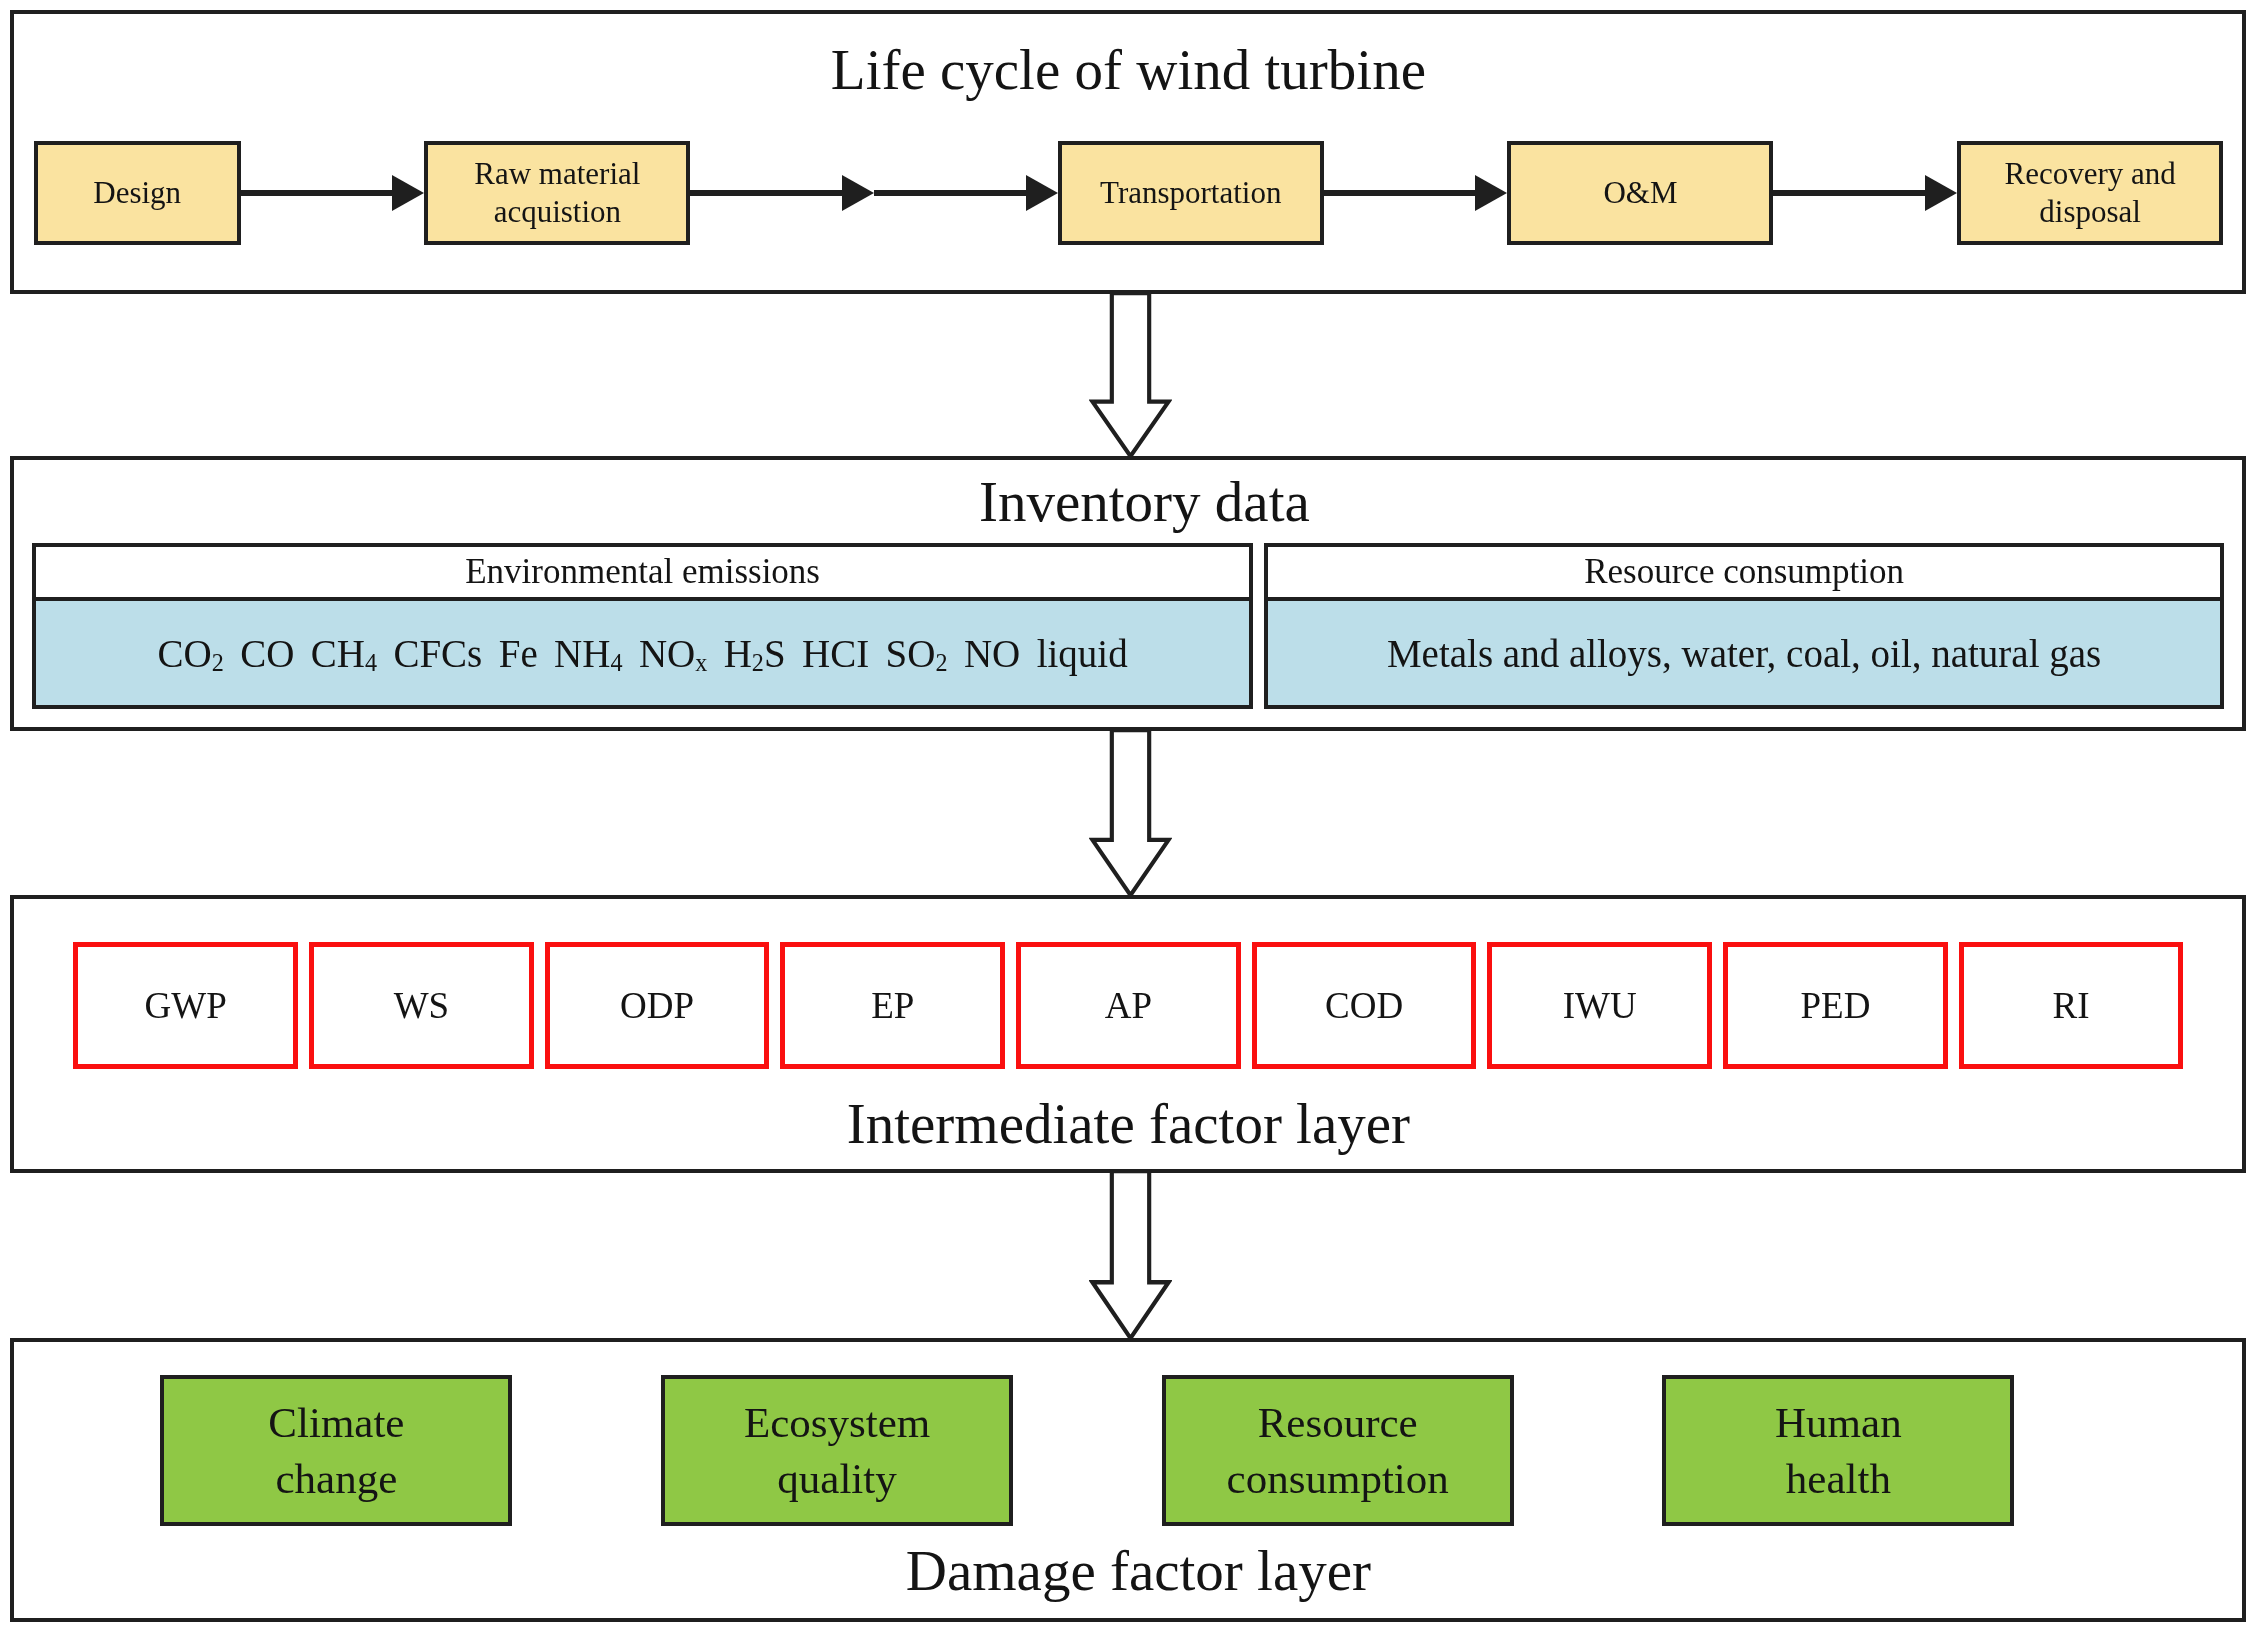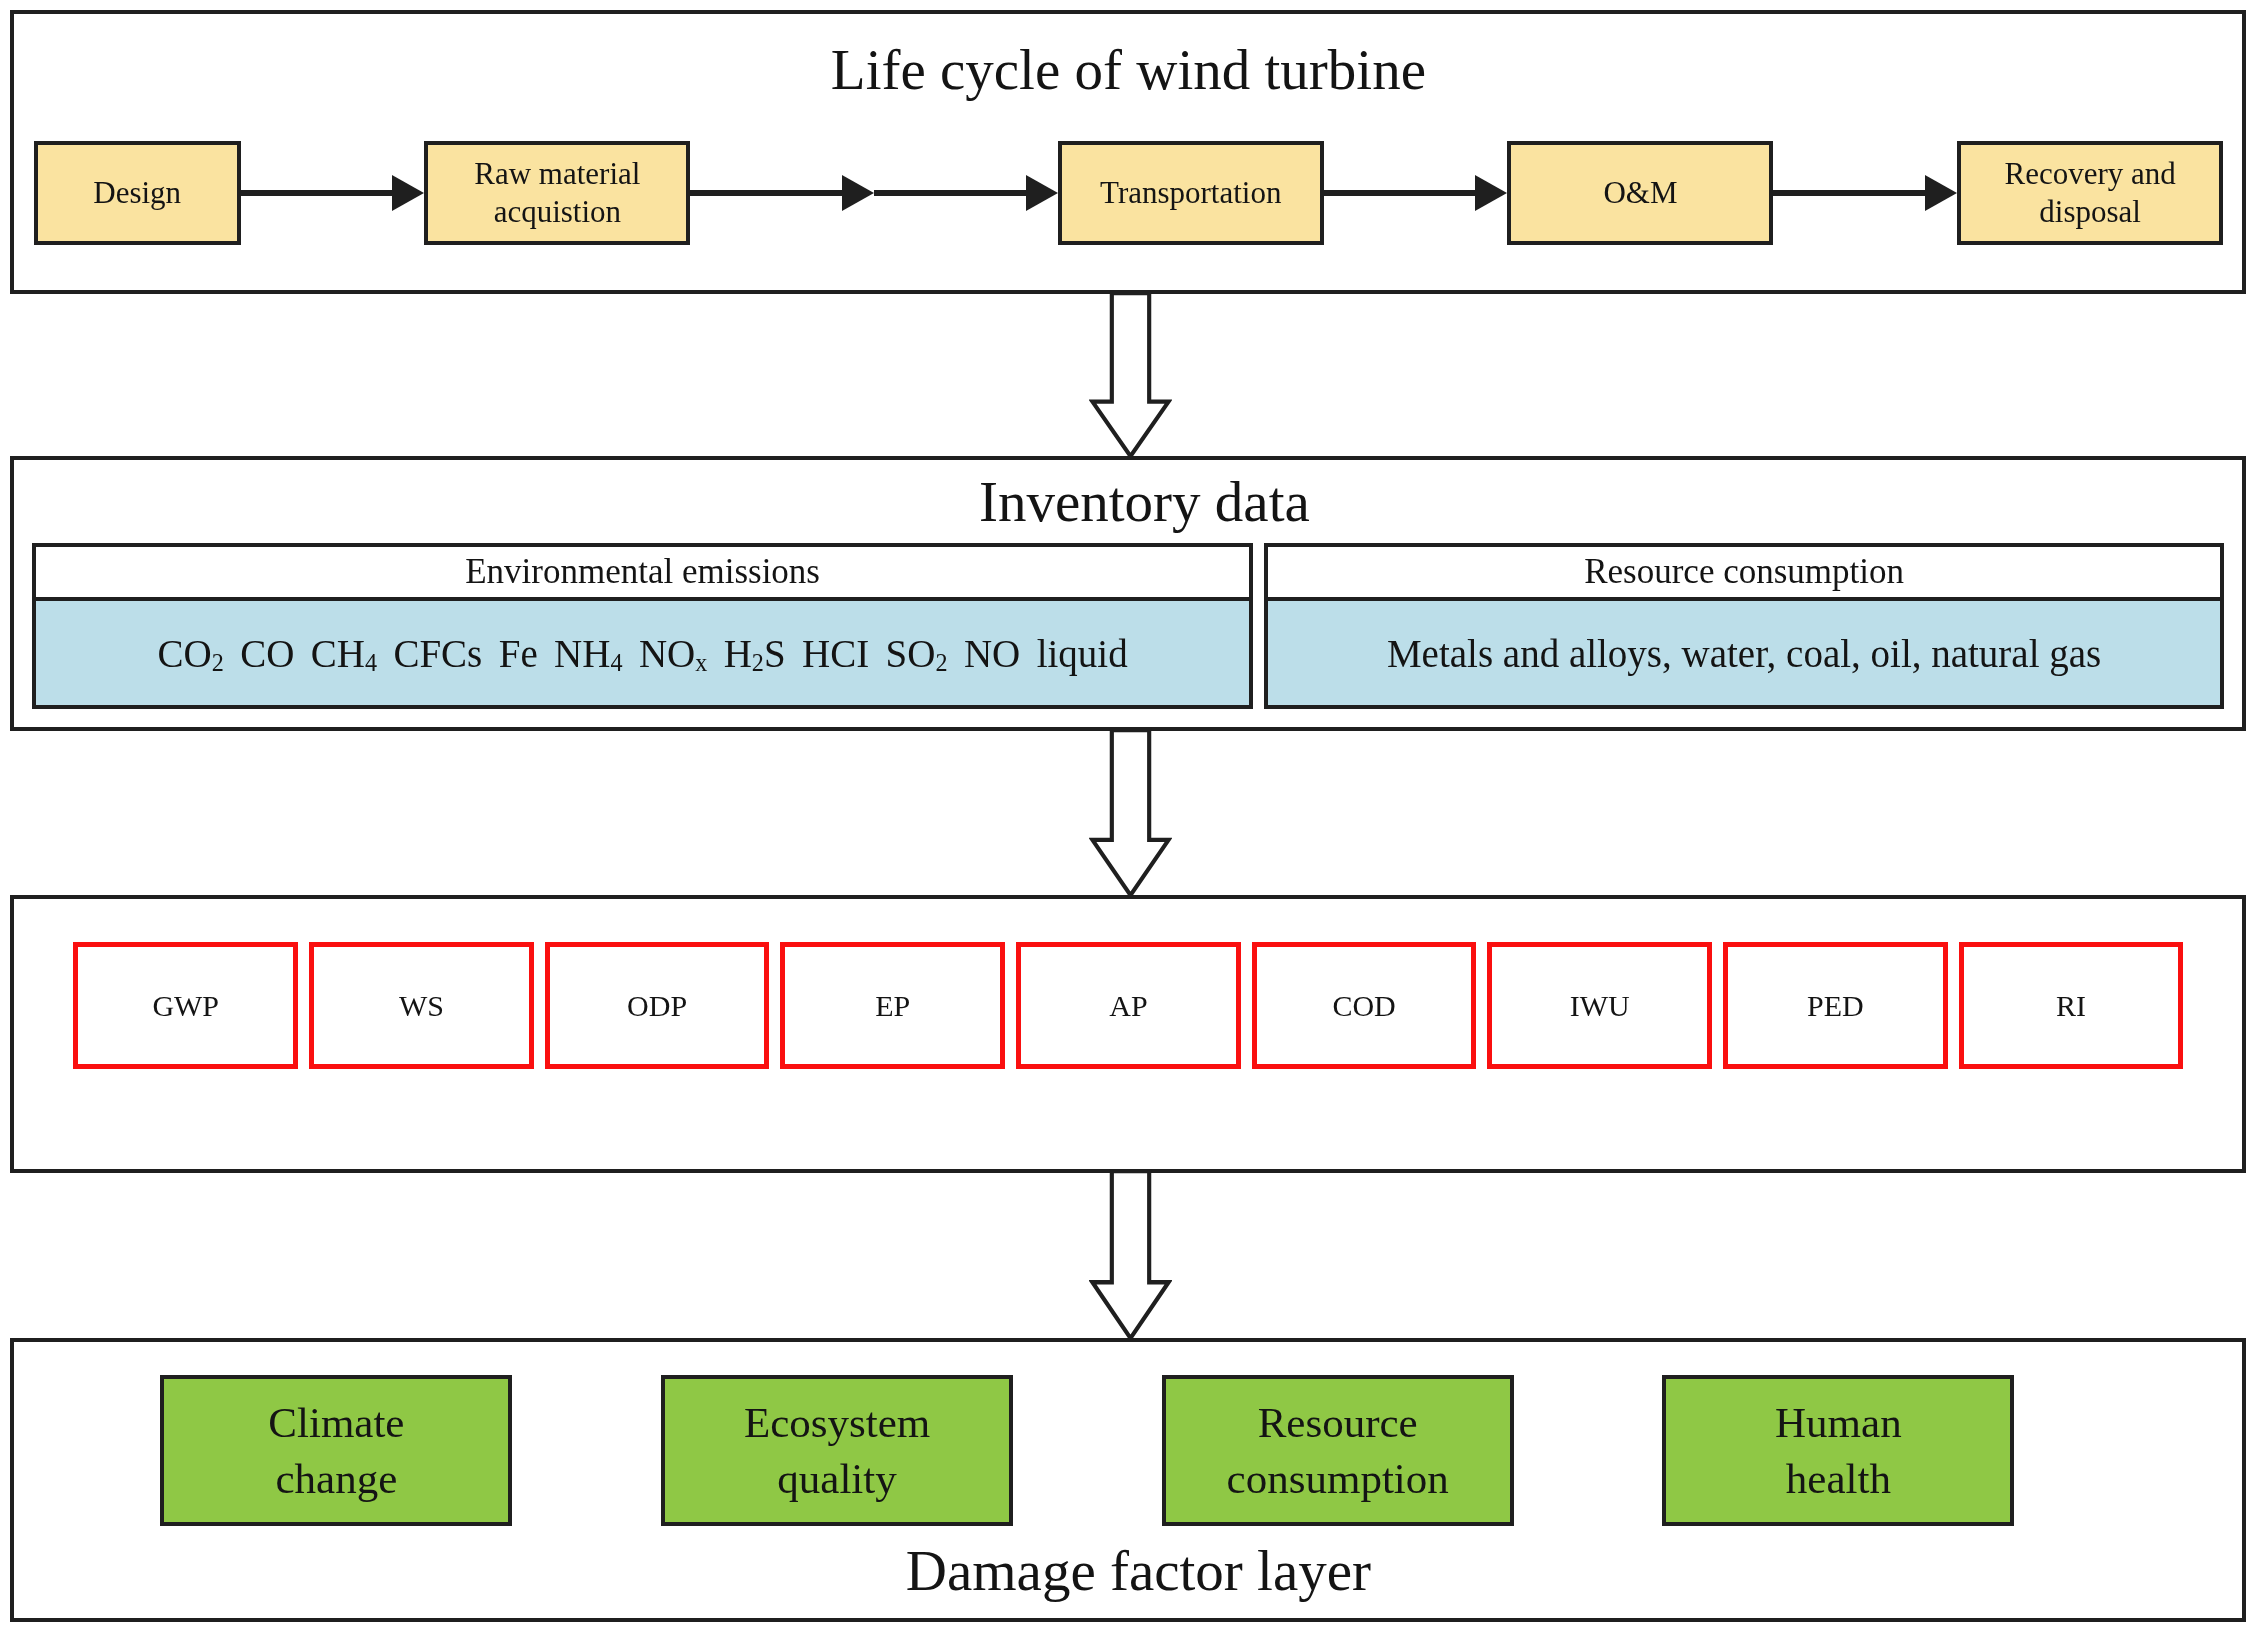--- a/index.html
+++ b/index.html
@@ -87,21 +87,21 @@
 
   
   .factors { display: flex; gap: 11px; margin: 43px 59px 0 59px; }
   .factor {
     flex: 1 1 0;
     height: 127px;
     box-sizing: border-box;
     border: 5.5px solid var(--red);
     background: #ffffff;
     display: flex; align-items: center; justify-content: center;
-    font-size: 30px;
+    font-size: 37px;
   }
   #sec-intermediate .sec-title { margin-top: 23.5px; }
 
   
   .damages { display: flex; justify-content: space-between; margin: 33px 228px 0 146px; }
   .damage {
     width: 352px; height: 151px;
     box-sizing: border-box;
     border: 4.1px solid var(--line);
     background: var(--green);
@@ -203,20 +203,21 @@
       <div class="factor">GWP</div>
       <div class="factor">WS</div>
       <div class="factor">ODP</div>
       <div class="factor">EP</div>
       <div class="factor">AP</div>
       <div class="factor">COD</div>
       <div class="factor">IWU</div>
       <div class="factor">PED</div>
       <div class="factor">RI</div>
     </div>
+    <div class="sec-title">Intermediate factor layer</div>
   </div>
 
   <div class="block-arrow" id="arrow-3">
     <svg viewBox="0 0 120 240" preserveAspectRatio="none" aria-hidden="true">
       <path d="M33 3 L33 158 L5 158 L60 236 L115 158 L87 158 L87 3 Z"></path>
     </svg>
   </div>
 
   <div class="section" id="sec-damage">
     <div class="damages">

